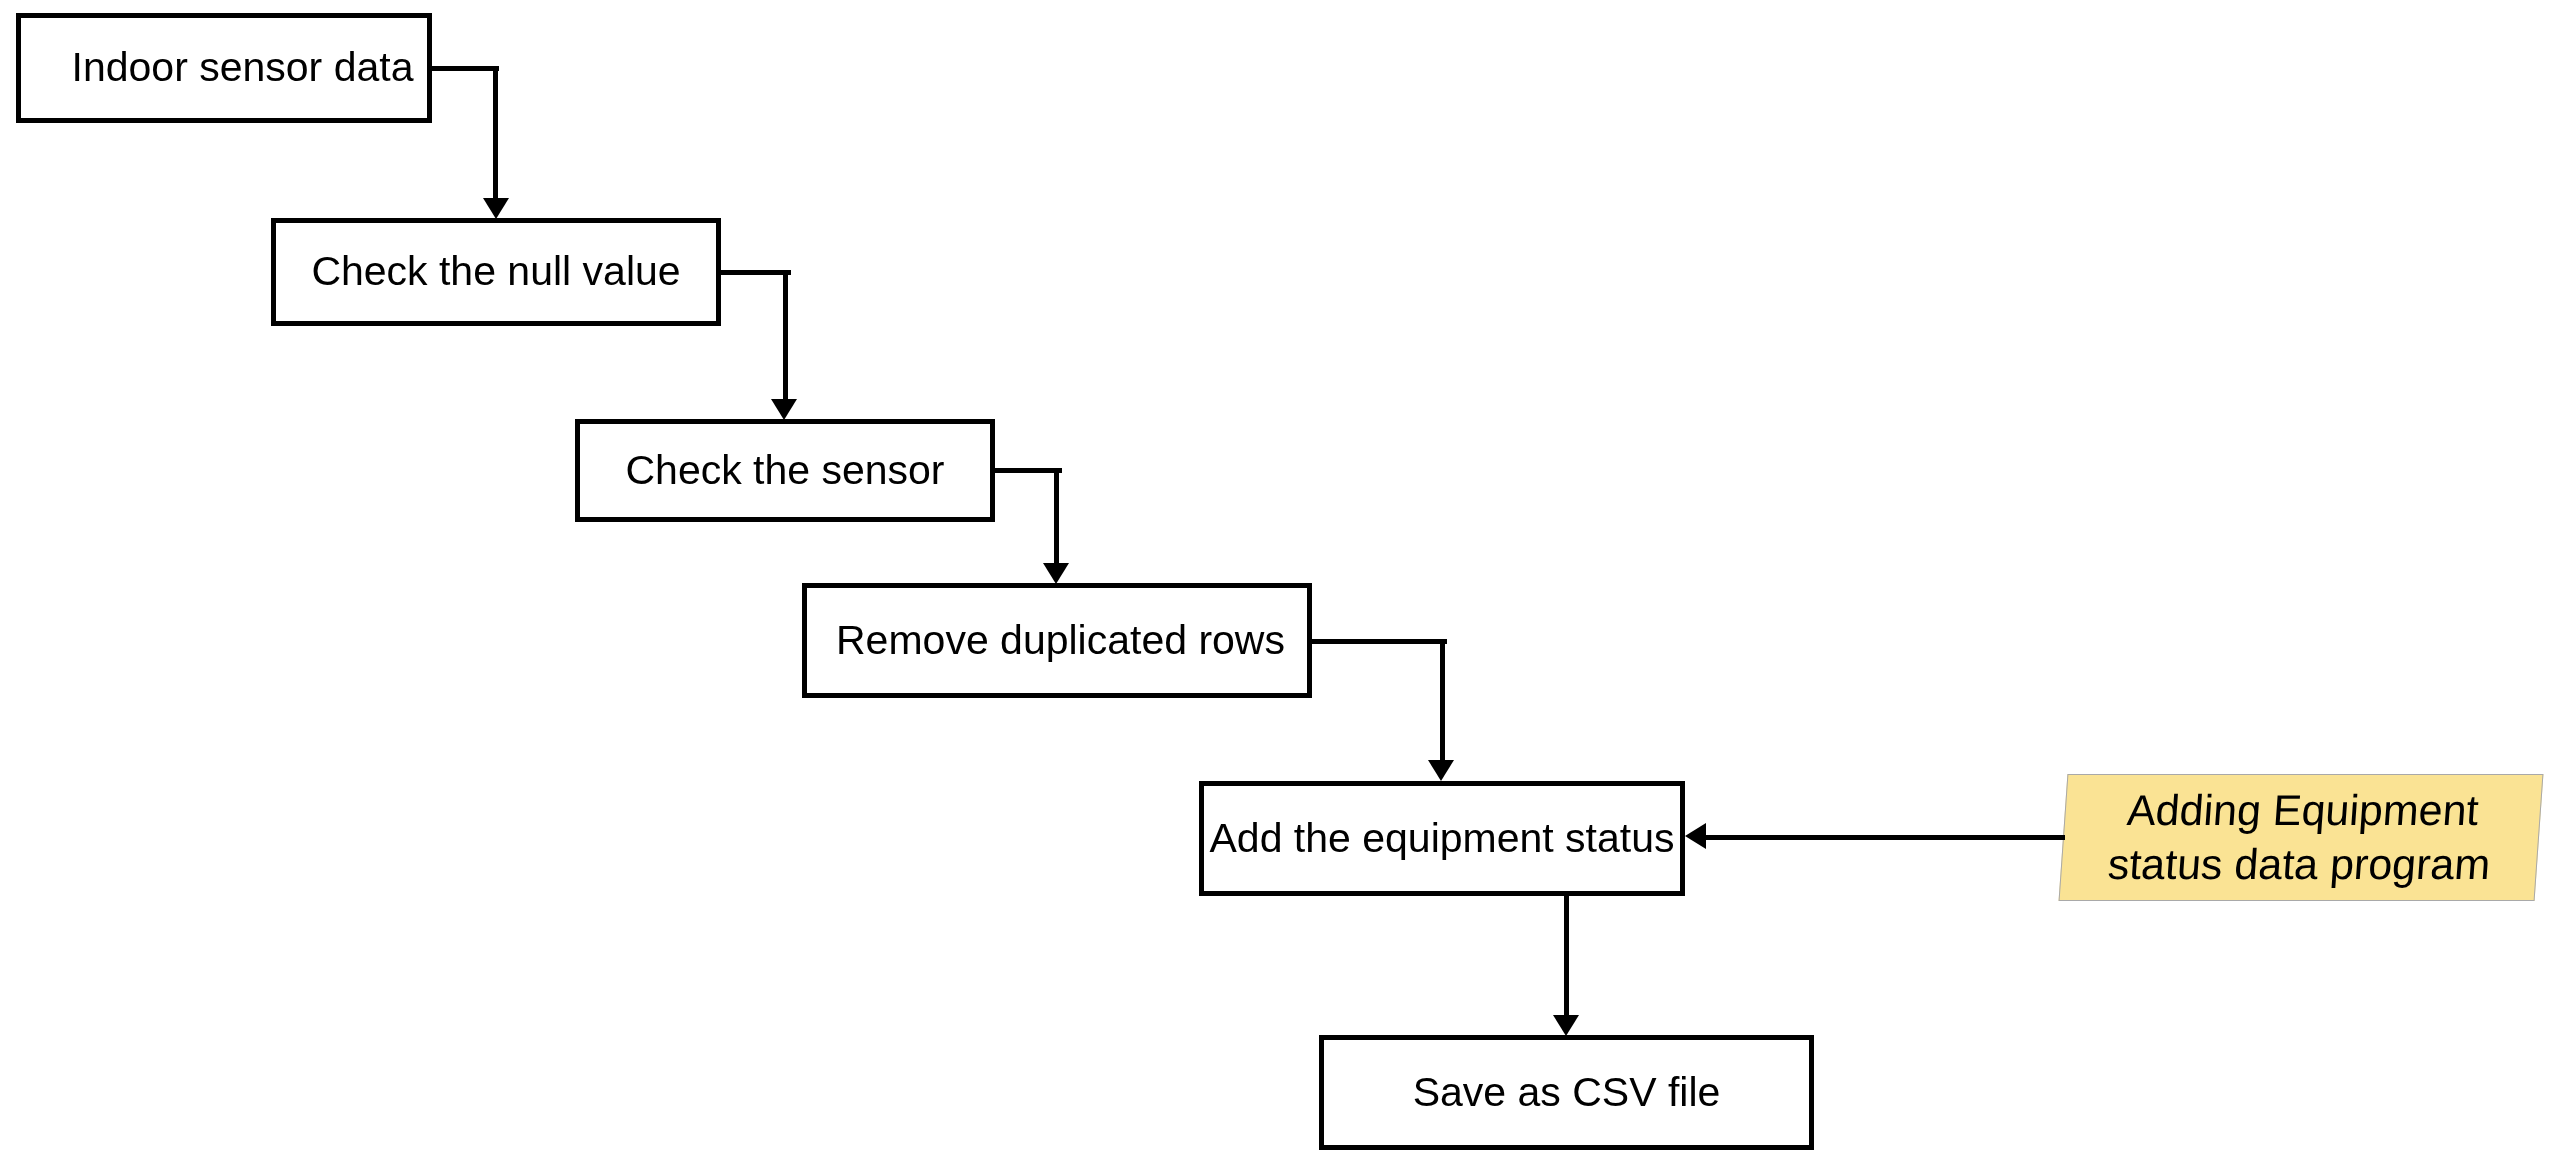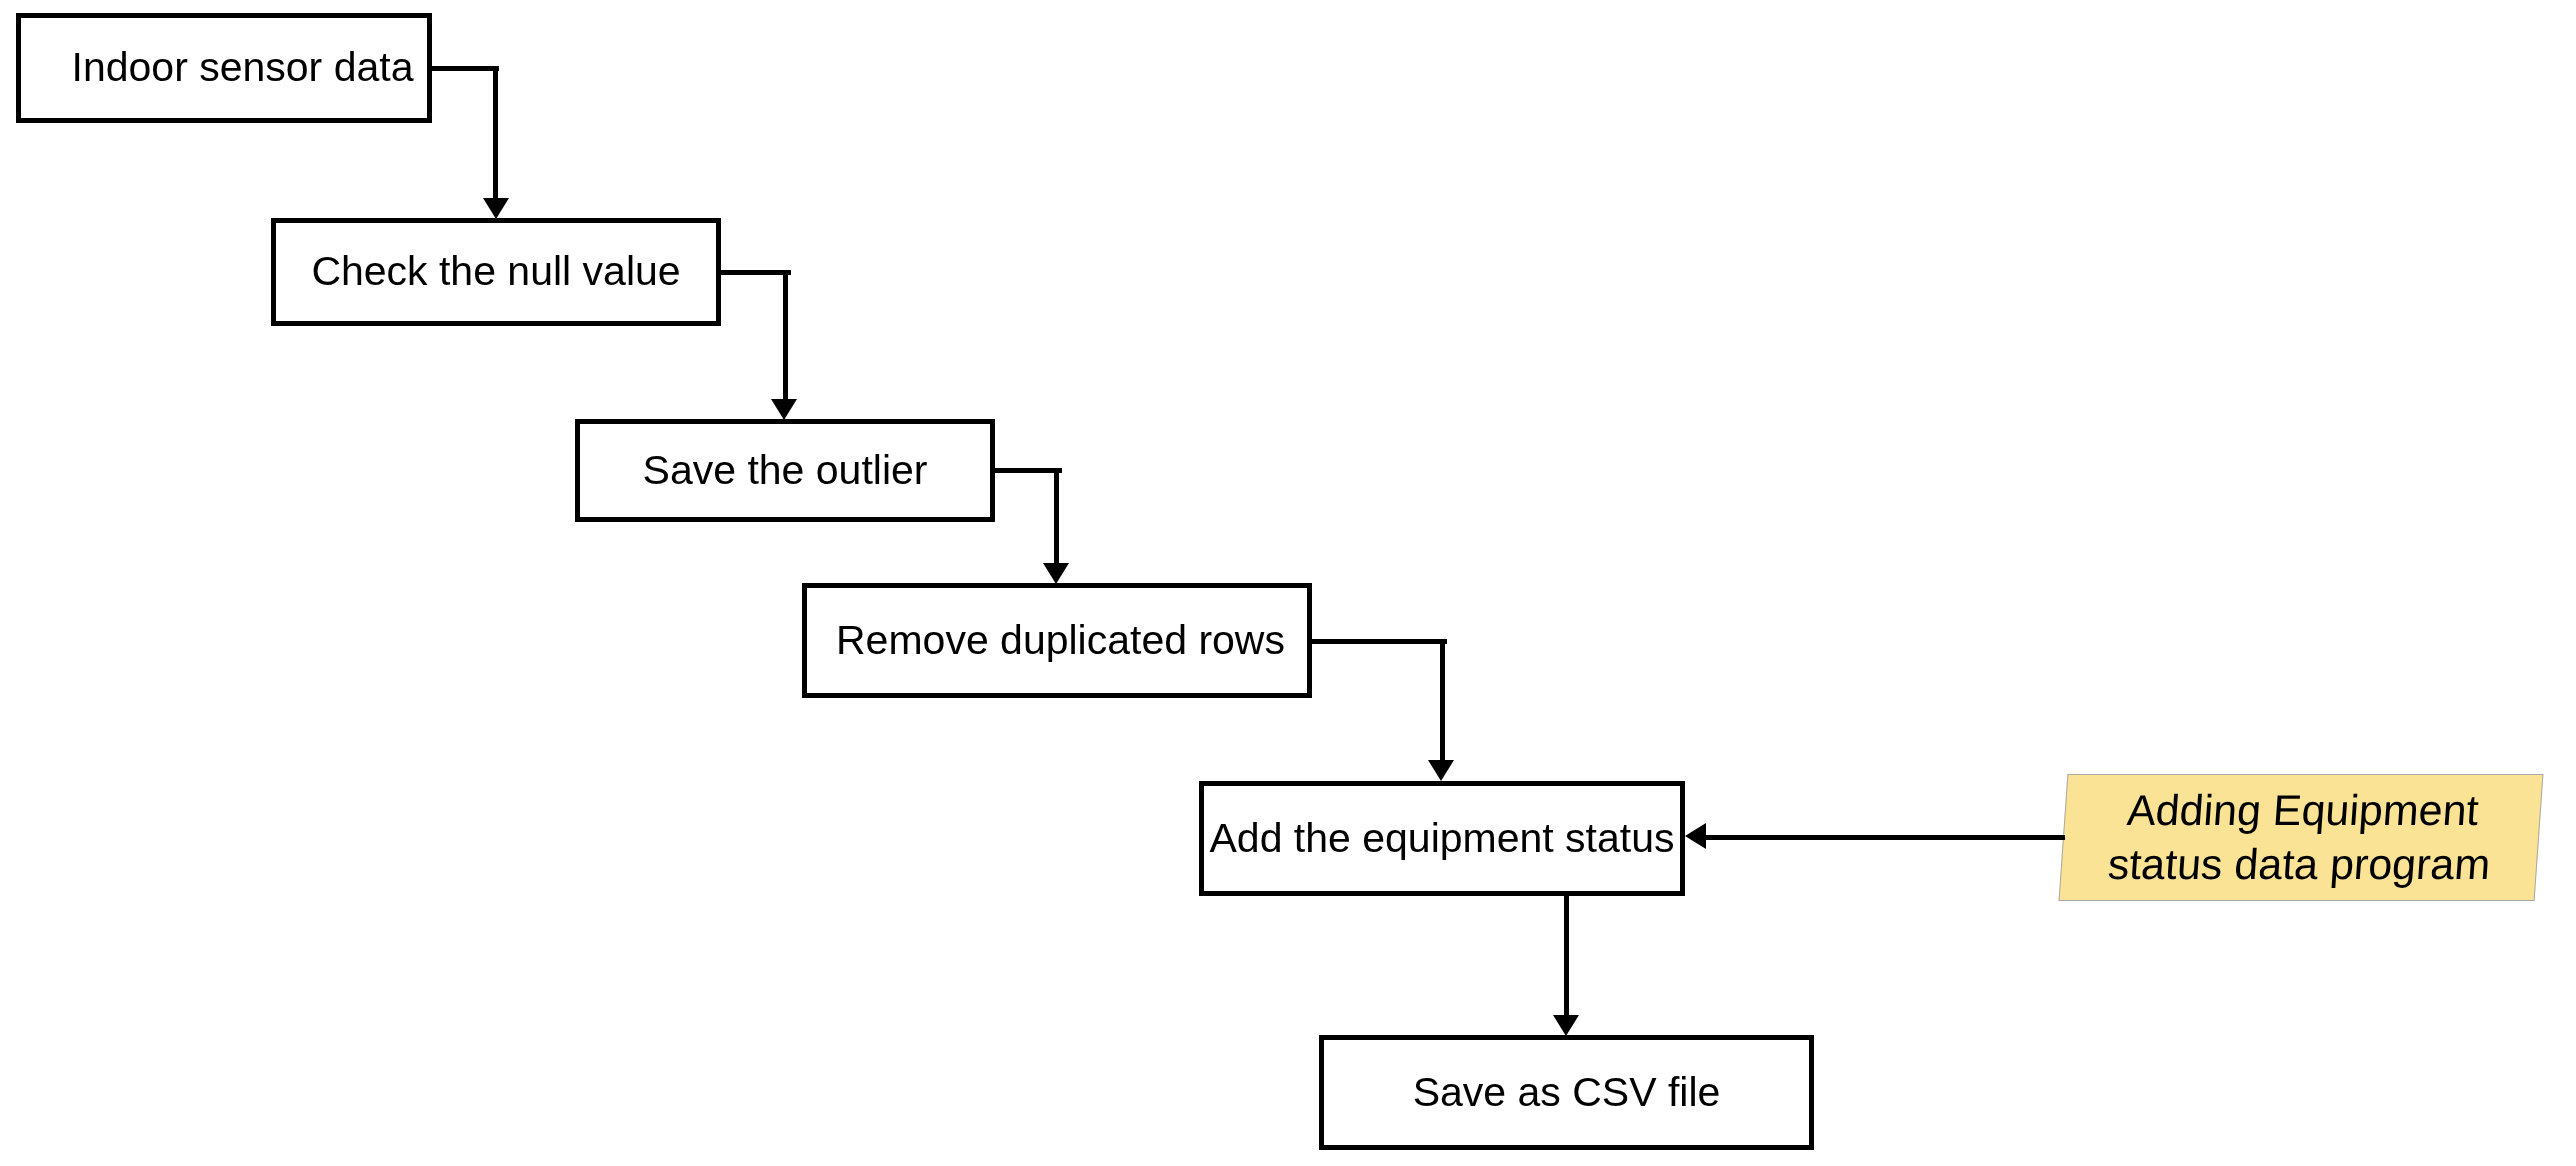--- a/index.html
+++ b/index.html
@@ -106,21 +106,21 @@
 
   <div class="flow-box" id="n-indoor">
     <span>Indoor sensor data</span>
   </div>
 
   <div class="flow-box" id="n-null">
     <span>Check the null value</span>
   </div>
 
   <div class="flow-box" id="n-outlier">
-    <span>Save the outlier</span>
+    <span>Check the sensor</span>
   </div>
 
   <div class="flow-box" id="n-remove">
     <span>Remove duplicated rows</span>
   </div>
 
   <div class="flow-box" id="n-save">
     <span>Save as CSV file</span>
   </div>
 

